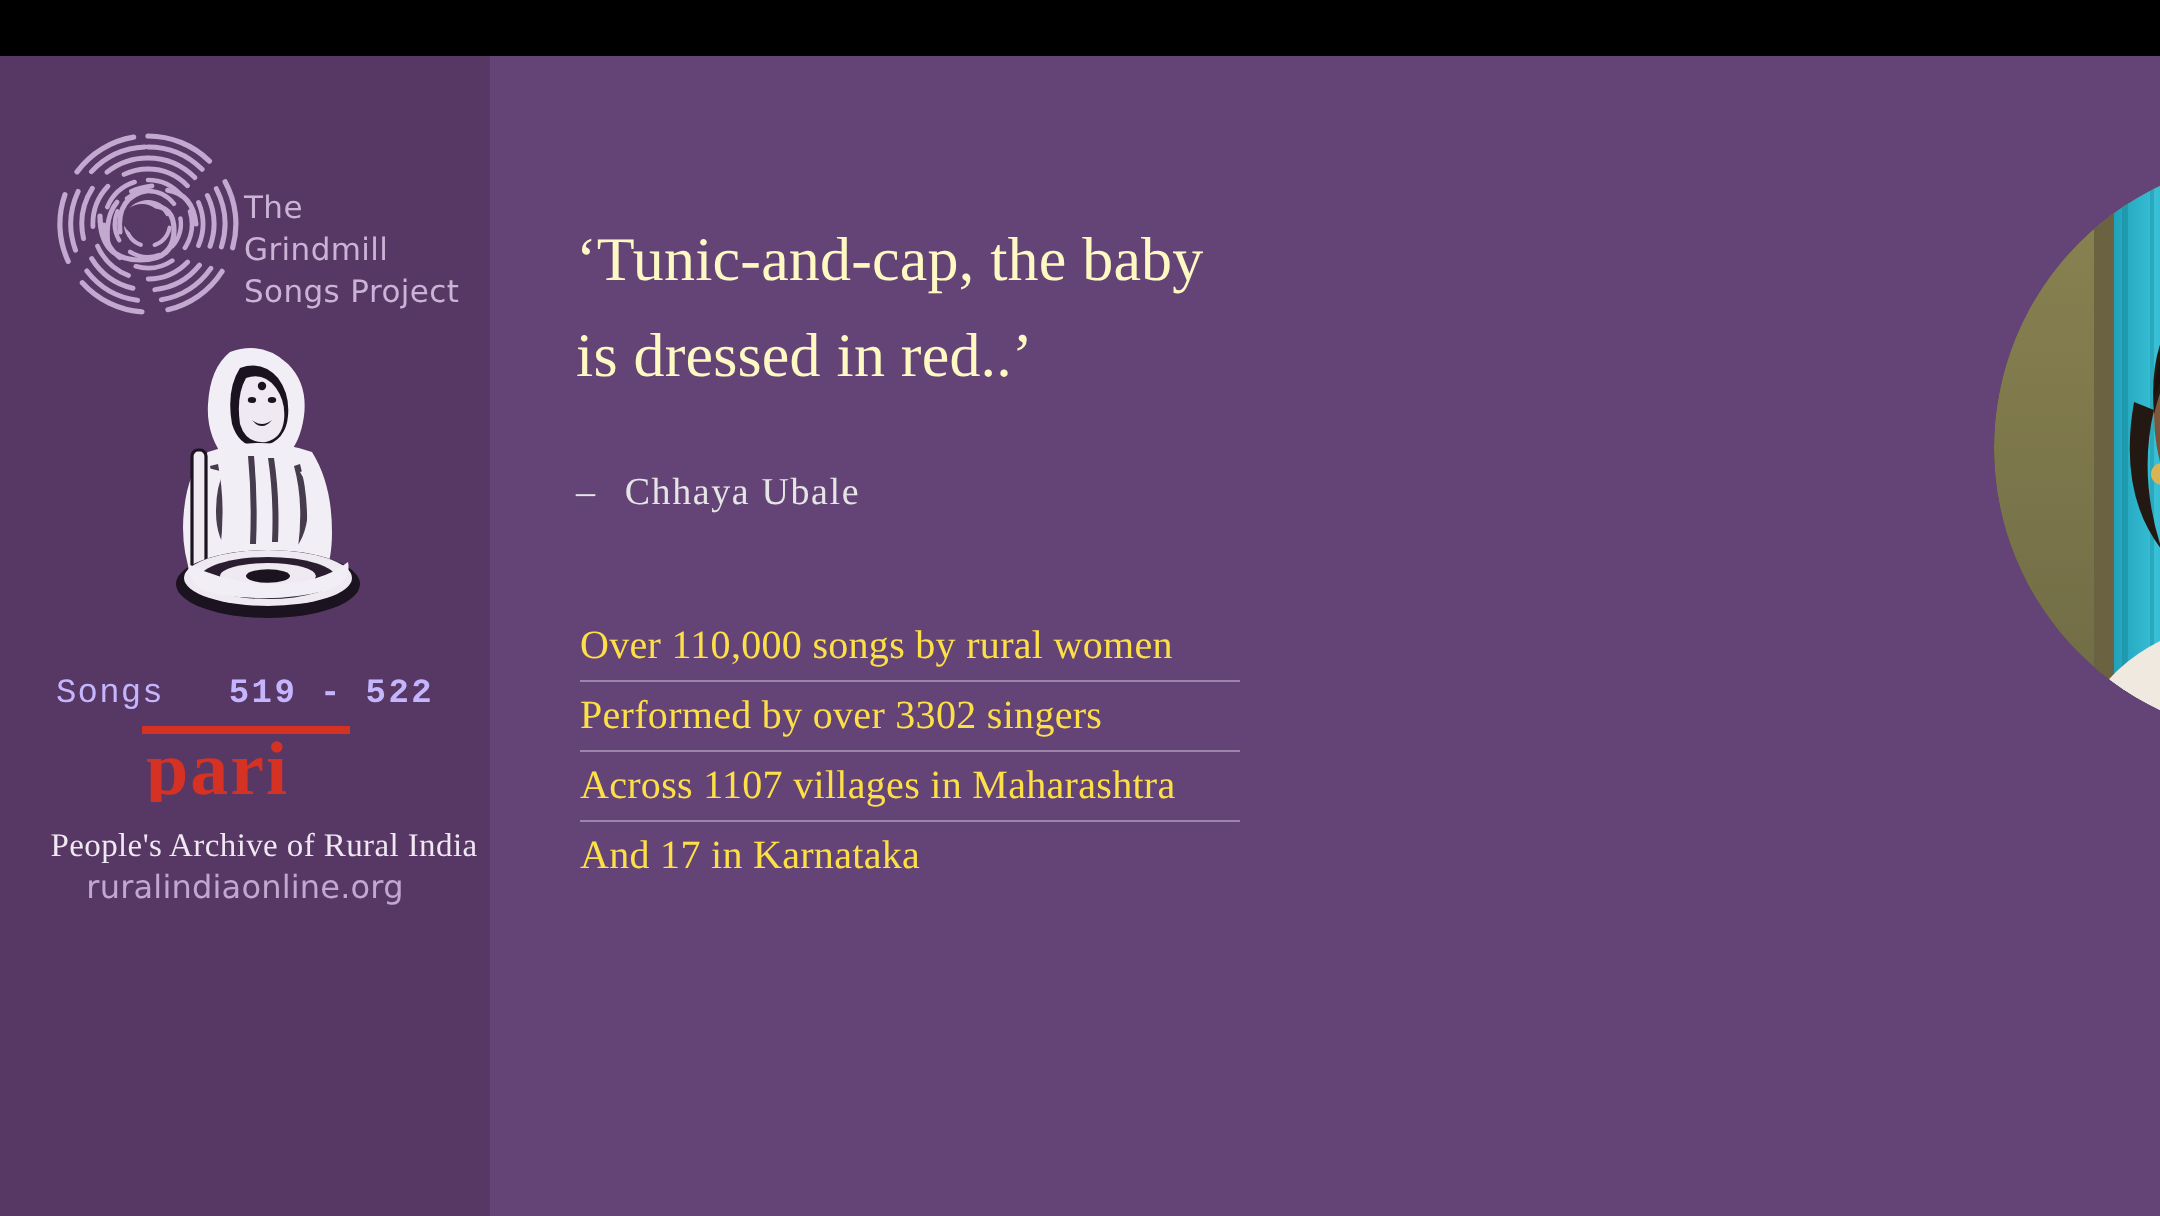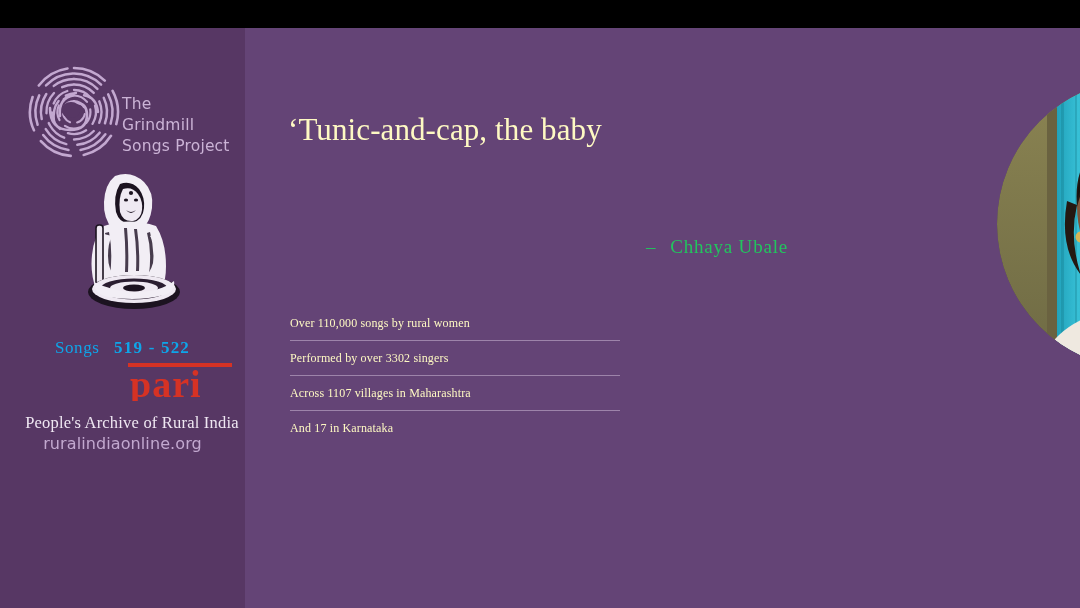--- a/index.html
+++ b/index.html
@@ -61,35 +61,34 @@
     height: 148px;
   }
   .grind-wrap svg { display:block; width:112px; height:148px; }
 
   .songs-range {
     position: absolute;
     left: 0;
     top: 310px;
     width: 245px;
     text-align: center;
-    color: #0ea5e9;
-    font-family: Liberation Serif, serif;
+    color: #c4b5fd;
+    font-family: Liberation Mono, monospace;
     font-size: 17px;
     letter-spacing: .6px;
   }
   .songs-range b { font-weight: 700; letter-spacing: 1.2px; }
 
   .pari-logo {
     position: absolute;
-    left: 14px;
+    left: 0;
     top: 331px;
     width: 245px;
     height: 42px;
     text-align: center;
-    padding-left: 43px;
   }
   .pari-logo svg { display:inline-block; }
 
   .pari-name {
     position: absolute;
     left: 0;
     top: 385px;
     width: 264px;
     text-align: center;
     color: #efe7f2;
@@ -129,39 +128,39 @@
     line-height: 48px;
     letter-spacing: .1px;
   }
   .quote span { display:block; white-space: nowrap; }
 
   .attribution {
     position: absolute;
     left: 43px;
     top: 208px;
     width: 500px;
-    text-align: right;
-    color: #22c55e;
+    text-align: left;
+    color: #e5e5e5;
     font-family: "Liberation Serif", serif;
     font-size: 19px;
     letter-spacing: .8px;
     white-space: nowrap;
   }
   .attribution .dash { margin-right: 14px; }
 
   .stats {
     position: absolute;
     left: 45px;
     top: 278px;
     width: 330px;
   }
   .stat-row {
-    color: #fef9c3;
-    font-family: "Liberation Serif", serif;
-    font-size: 12px;
+    color: #fde047;
+    font-family: "Liberation Serif", serif;
+    font-size: 20px;
     letter-spacing: .15px;
     height: 34px;
     line-height: 34px;
     white-space: nowrap;
     border-bottom: 1px solid rgba(235,222,243,.42);
   }
   .stat-row.last { border-bottom: none; }
 
   
   .portrait {
@@ -262,20 +261,21 @@
     </div>
 
     <div class="pari-name">People's Archive of Rural India</div>
     <div class="pari-url">ruralindiaonline.org</div>
   </div>
 
   <div id="main">
 
     <div class="quote">
       <span>‘Tunic-and-cap, the baby</span>
+      <span>is dressed in red..’</span>
     </div>
 
     <div class="attribution">
       <span class="dash">–</span><span>Chhaya Ubale</span>
     </div>
 
     <div class="stats">
       <div class="stat-row">Over 110,000 songs by rural women</div>
       <div class="stat-row">Performed by over 3302 singers</div>
       <div class="stat-row">Across 1107 villages in Maharashtra</div>

